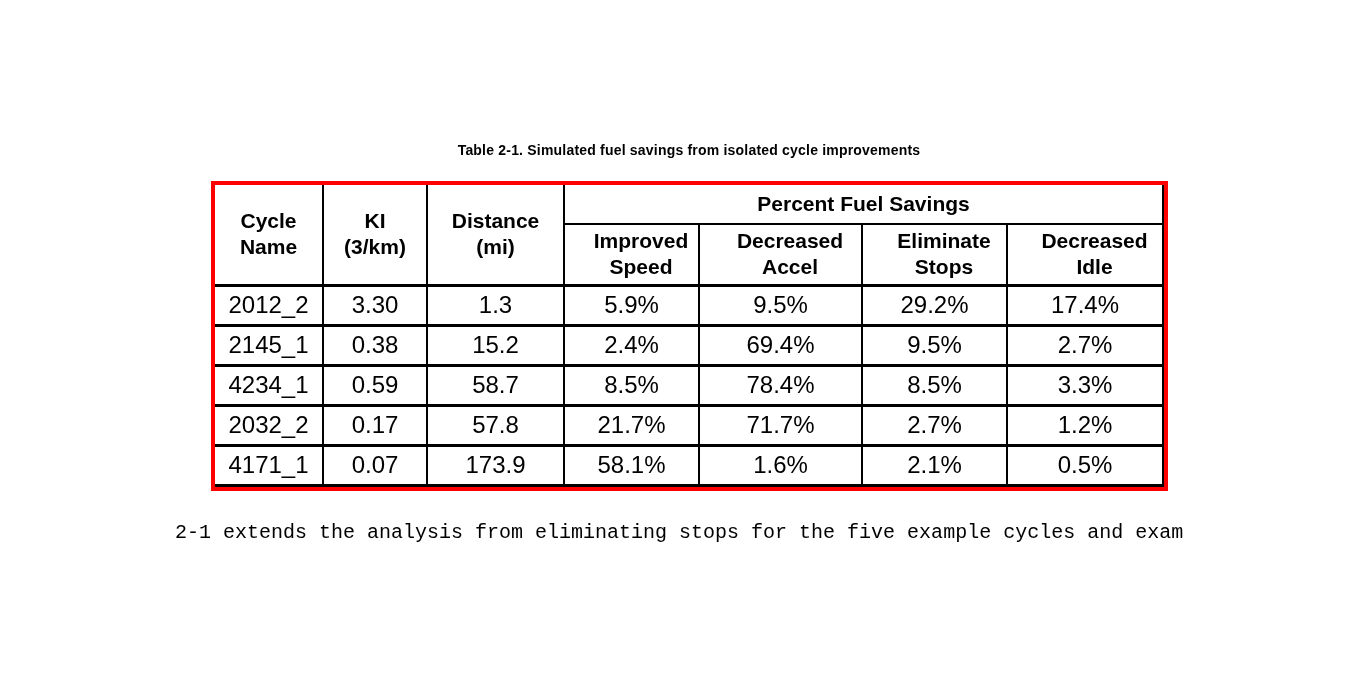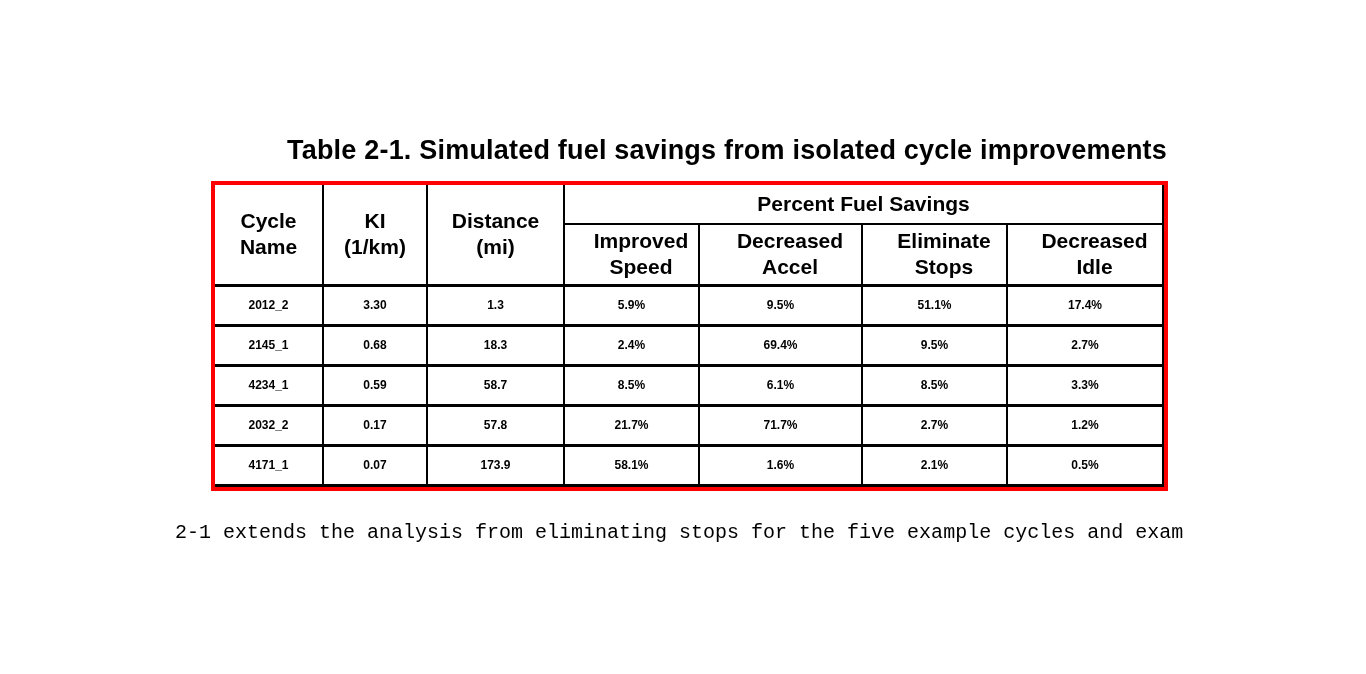--- a/index.html
+++ b/index.html
@@ -7,23 +7,23 @@
     width: 1366px; height: 674px;
     background: #ffffff;
     position: relative;
     overflow: hidden;
     font-family: "Liberation Sans", sans-serif;
     color: #000000;
   }
   .caption {
     position: absolute;
     left: 211px; top: 138px; width: 956px;
-    text-align: right;
+    text-align: center;
     font-weight: bold;
-    font-size: 27px;
+    font-size: 14px;
     line-height: 24px;
     letter-spacing: 0.2px;
   }
   .table-wrap {
     position: absolute;
     left: 211px; top: 181px;
     border: 4px solid var(--accent, #ff0000);
     background: #ffffff;
   }
   table.t {
@@ -39,22 +39,22 @@
     padding: 0;
     overflow: hidden;
   }
   table.t th {
     font-weight: bold;
     font-size: 21px;
     line-height: 26px;
     white-space: pre-line;
   }
   table.t td {
-    font-weight: bold;
-    font-size: 12px;
+    font-weight: normal;
+    font-size: 24px;
   }
   tr.h1 { height: 39px; }
   tr.h2 { height: 61px; }
   tr.datarow { height: 40px; }
   tr.datarow td { border-top-width: 3px; }
   table.t tr.h2 th { border-top-width: 2px; padding-left: 19px; }
   table.t tr:first-child > * { border-top: 0; }
   table.t .c0 { border-left: 0; }
   table.t tr:last-child td { border-bottom-width: 3px; }
   .bodytext {
@@ -80,59 +80,59 @@
       <col style="width:135px">
         <col style="width:163px">
         <col style="width:145px">
         <col style="width:156px">
     </colgroup>
     <tbody>
       <tr class="h1">
         <th class="c0" rowspan="2">Cycle
 Name</th>
         <th rowspan="2">KI
-(1/km)</th>
+(3/km)</th>
         <th rowspan="2">Distance
 (mi)</th>
         <th colspan="4">Percent Fuel Savings</th>
       </tr>
       <tr class="h2">
         <th>Improved
 Speed</th>
         <th>Decreased
 Accel</th>
         <th>Eliminate
 Stops</th>
         <th>Decreased
 Idle</th>
       </tr>
       <tr class="datarow">
         <td class="c0">2012_2</td>
         <td>3.30</td>
         <td>1.3</td>
         <td>5.9%</td>
         <td>9.5%</td>
-        <td>51.1%</td>
+        <td>29.2%</td>
         <td>17.4%</td>
       </tr>
       <tr class="datarow">
         <td class="c0">2145_1</td>
-        <td>0.68</td>
-        <td>18.3</td>
+        <td>0.38</td>
+        <td>15.2</td>
         <td>2.4%</td>
         <td>69.4%</td>
         <td>9.5%</td>
         <td>2.7%</td>
       </tr>
       <tr class="datarow">
         <td class="c0">4234_1</td>
         <td>0.59</td>
         <td>58.7</td>
         <td>8.5%</td>
-        <td>6.1%</td>
+        <td>78.4%</td>
         <td>8.5%</td>
         <td>3.3%</td>
       </tr>
       <tr class="datarow">
         <td class="c0">2032_2</td>
         <td>0.17</td>
         <td>57.8</td>
         <td>21.7%</td>
         <td>71.7%</td>
         <td>2.7%</td>

